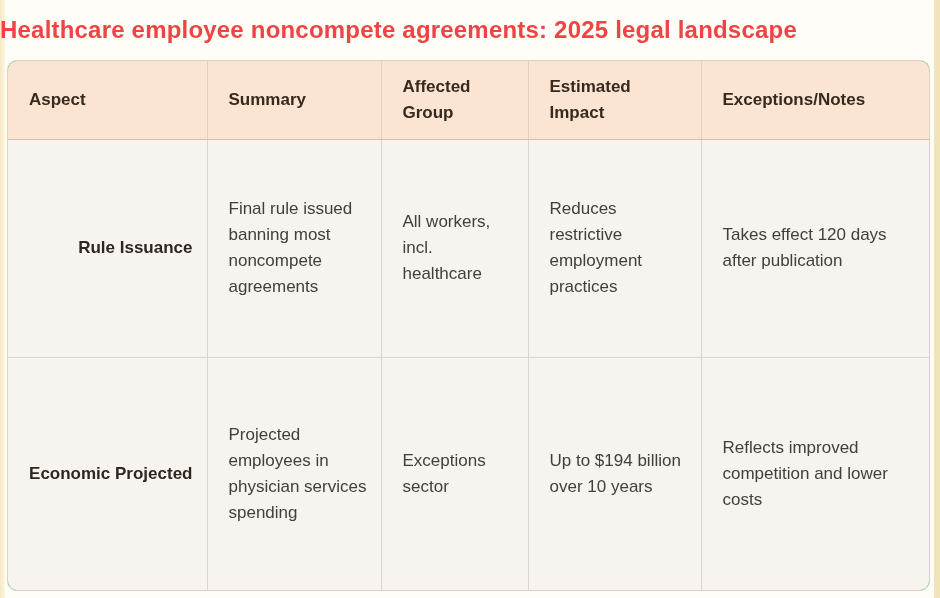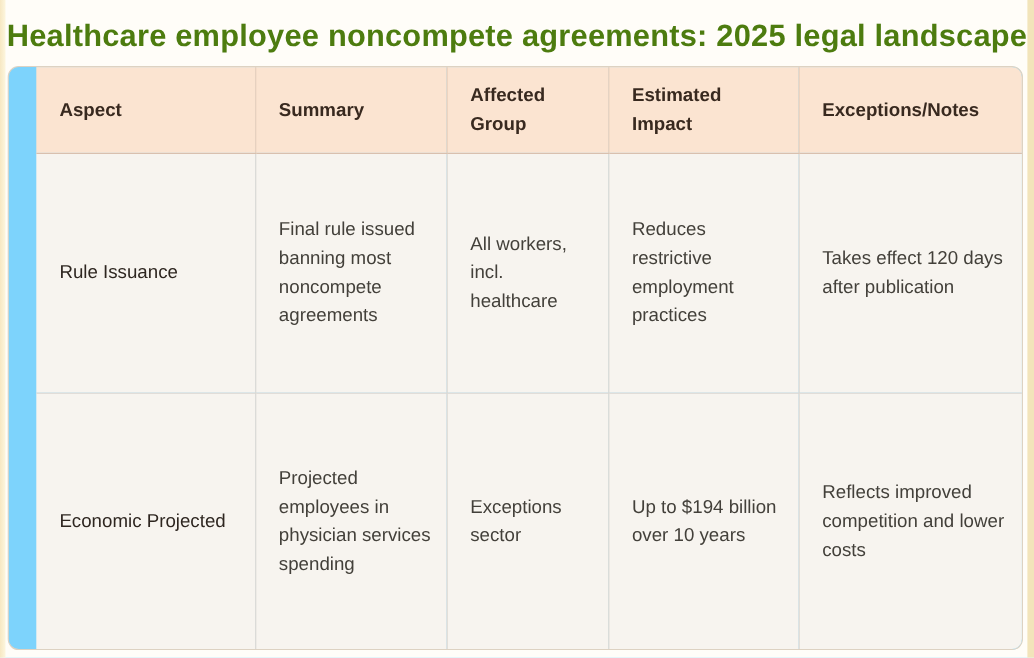--- a/index.html
+++ b/index.html
@@ -24,39 +24,37 @@
     position: absolute;
     right: 0; top: 0;
     width: 6px; height: 598px;
     background: #f2e4ba;
   }
   .page-title {
     position: absolute;
     left: 0;
     top: 0;
     width: 940px;
-    text-align: center;
-    font-size: 28px;
+    font-size: 24px;
     font-weight: bold;
-    color: #4d7c0f;
+    color: #ef4444;
     letter-spacing: 0.2px;
     line-height: 28px;
   }
   .table-card {
     position: absolute;
     left: 7px;
     top: 60px;
     width: 923px;
     height: 531px;
     box-sizing: border-box;
     border: 1px solid #ddd2c2;
     border-radius: 10px;
     overflow: hidden;
-    background: #7dd3fc;
-    padding-left: 25px;
+    background: #22c55e;
   }
   table.legal-table {
     width: 100%;
     height: 100%;
     border-collapse: collapse;
     table-layout: fixed;
   }
   .legal-table th, .legal-table td {
     padding: 8px 14px 8px 21px;
     vertical-align: middle;
@@ -85,22 +83,23 @@
     border-right: 1px solid #d9d6d1;
     border-bottom: 1px solid #dbd8d3;
   }
   .legal-table td:last-child {
     border-right: none;
   }
   .legal-table tbody tr:last-child td {
     border-bottom: none;
   }
   .legal-table td.aspect-cell {
-    font-weight: normal;
+    font-weight: bold;
     color: #2e2620;
+    text-align: right;
   }
   .row-1 { height: 155px; }
   .row-2 { height: 165px; }
   .row-3 { height: 130px; }
 </style>
 </head>
 <body>
 
 <div class="page-edge-left"></div>
 <div class="page-edge-right"></div>

